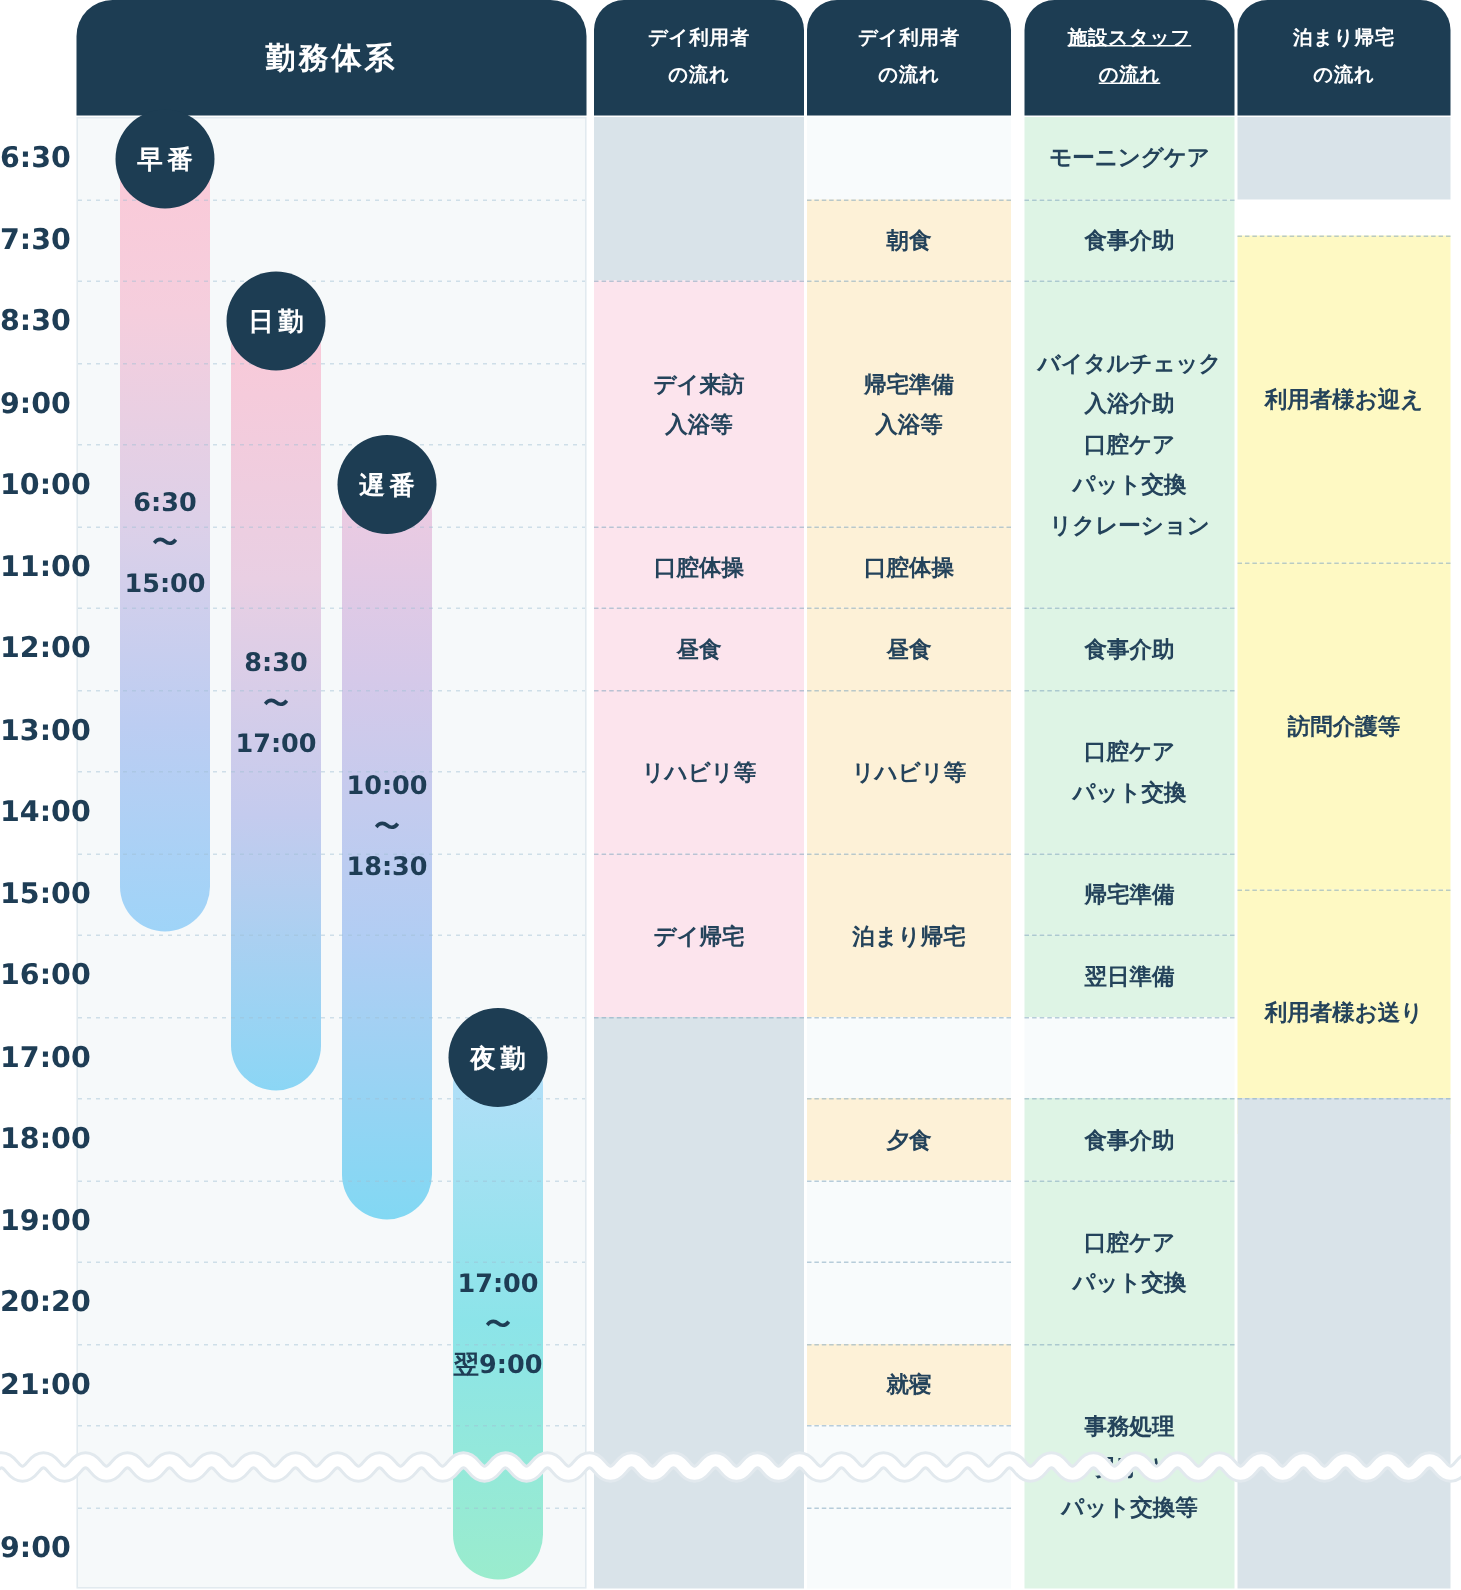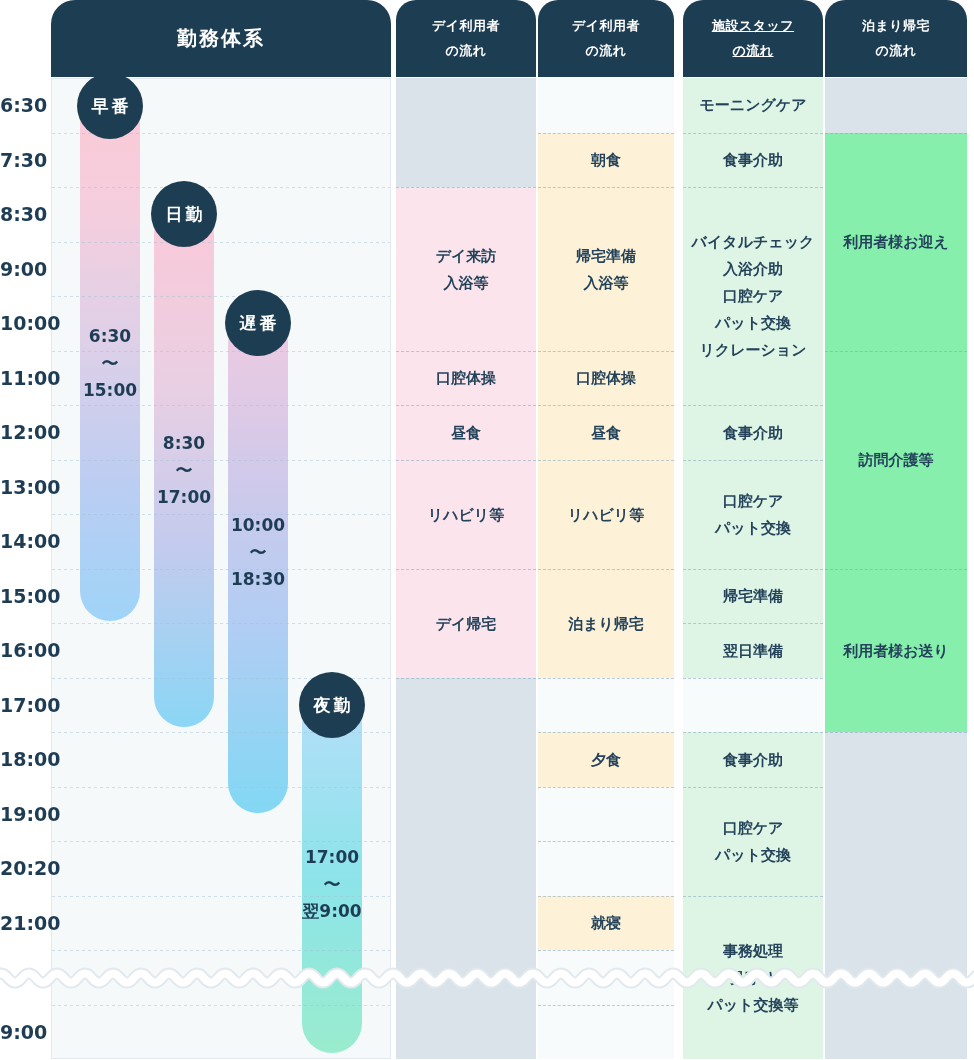--- a/index.html
+++ b/index.html
@@ -37,21 +37,21 @@
   .shift-time{position:absolute;transform:translate(-50%,-50%);text-align:center;
               font-size:17px;font-weight:700;color:#1e3d55;line-height:27px;white-space:pre-line;}
 
   
   .cell{position:absolute;display:flex;align-items:center;justify-content:center;text-align:center;
         font-size:15px;font-weight:700;color:#24435b;line-height:1.8;white-space:pre-line;box-sizing:border-box;}
   .cell.sep{border-top:1px dashed rgba(130,165,190,.55);}
   .t-pink {background:#fce4ed;}
   .t-cream{background:#fdf1d7;}
   .t-green{background:#def4e5;text-align:center;}
-  .t-blue {background:#86efac;}
+  .t-blue {background:#fef9c3;margin-top:24px;}
   .t-gray {background:#d9e3e9;}
   .t-empty{background:#f8fbfc;}
 
   
   .wave-svg{position:absolute;left:0;top:962px;width:974px;height:32px;}
 </style>
 </head>
 <body>
 
 <div id="app">

